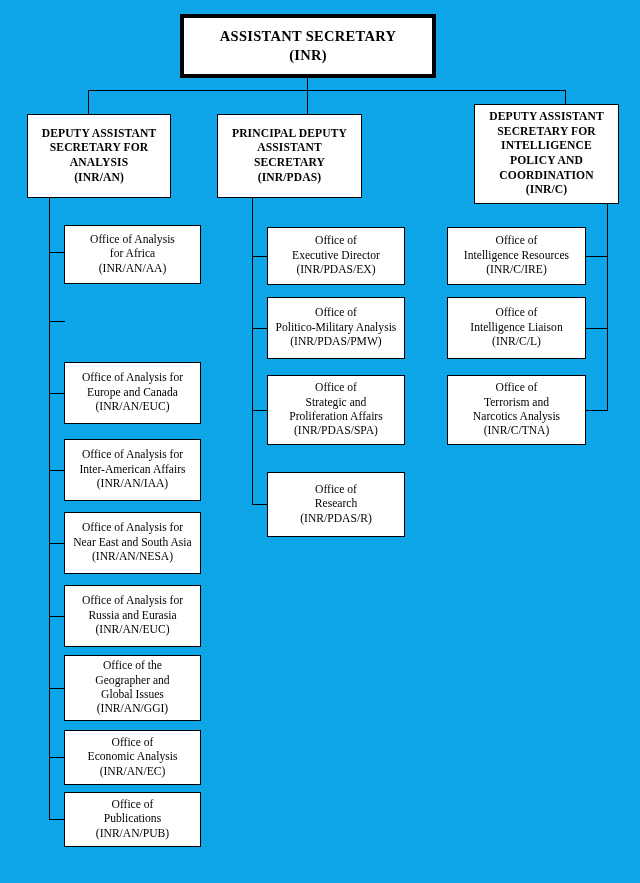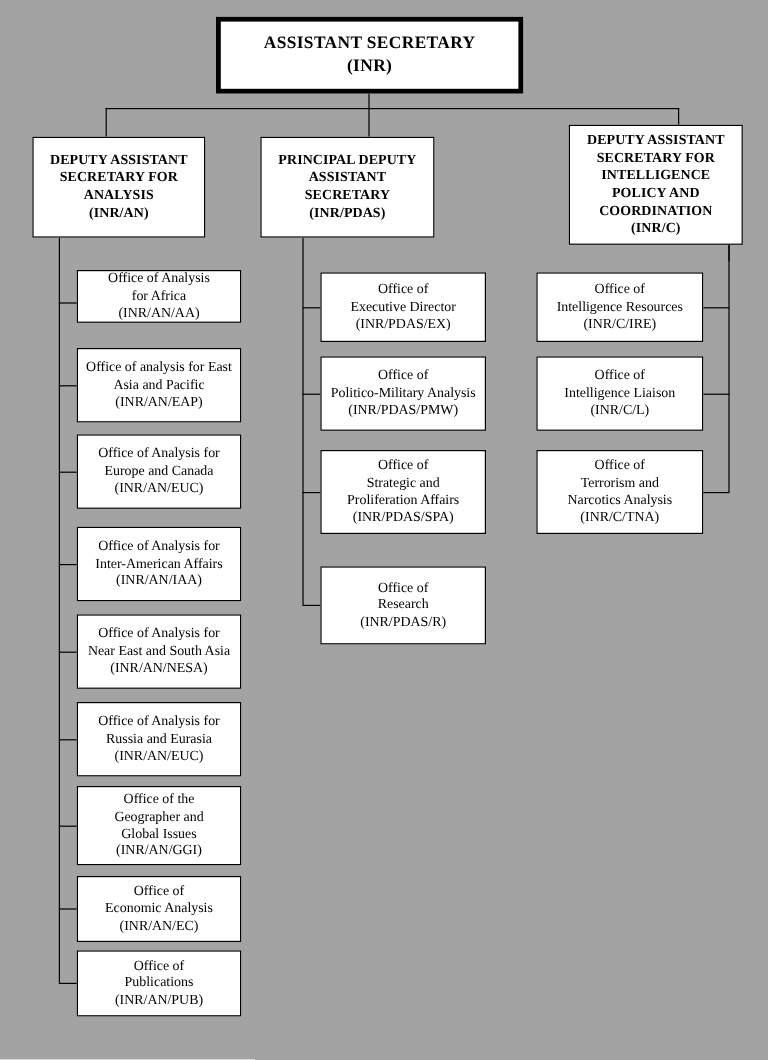--- a/index.html
+++ b/index.html
@@ -4,21 +4,21 @@
 <style>
   html, body {
     margin: 0;
     padding: 0;
     background: #ffffff;
   }
   #chart {
     position: relative;
     width: 640px;
     height: 883px;
-    background: #a3a3a3;
+    background: #0ea5e9;
     font-family: "Liberation Serif", "DejaVu Serif", serif;
     overflow: hidden;
   }
   .box {
     position: absolute;
     box-sizing: border-box;
     border: 1px solid #000000;
     background: #ffffff;
     display: flex;
     align-items: center;
@@ -101,32 +101,27 @@
     <span class="txt">DEPUTY ASSISTANT
 SECRETARY FOR
 INTELLIGENCE
 POLICY AND
 COORDINATION
 (INR/C)</span>
   </div>
 
   <div class="line v" style="left:49px; top:198px; height:621px;"></div>
 
-  <div class="box office" style="left:64px; top:225px; width:137px; height:44px;">
+  <div class="box office" style="left:64px; top:225px; width:137px; height:59px;">
     <span class="txt">Office of Analysis
 for Africa
 (INR/AN/AA)</span>
   </div>
   <div class="line h" style="left:49px; top:252px; width:16px;"></div>
 
-  <div class="box office" style="left:64px; top:290px; width:137px; height:62px;">
-    <span class="txt">Office of analysis for East
-Asia and Pacific
-(INR/AN/EAP)</span>
-  </div>
   <div class="line h" style="left:49px; top:321px; width:16px;"></div>
 
   <div class="box office" style="left:64px; top:362px; width:137px; height:62px;">
     <span class="txt">Office of Analysis for
 Europe and Canada
 (INR/AN/EUC)</span>
   </div>
   <div class="line h" style="left:49px; top:393px; width:16px;"></div>
 
   <div class="box office" style="left:64px; top:439px; width:137px; height:62px;">

